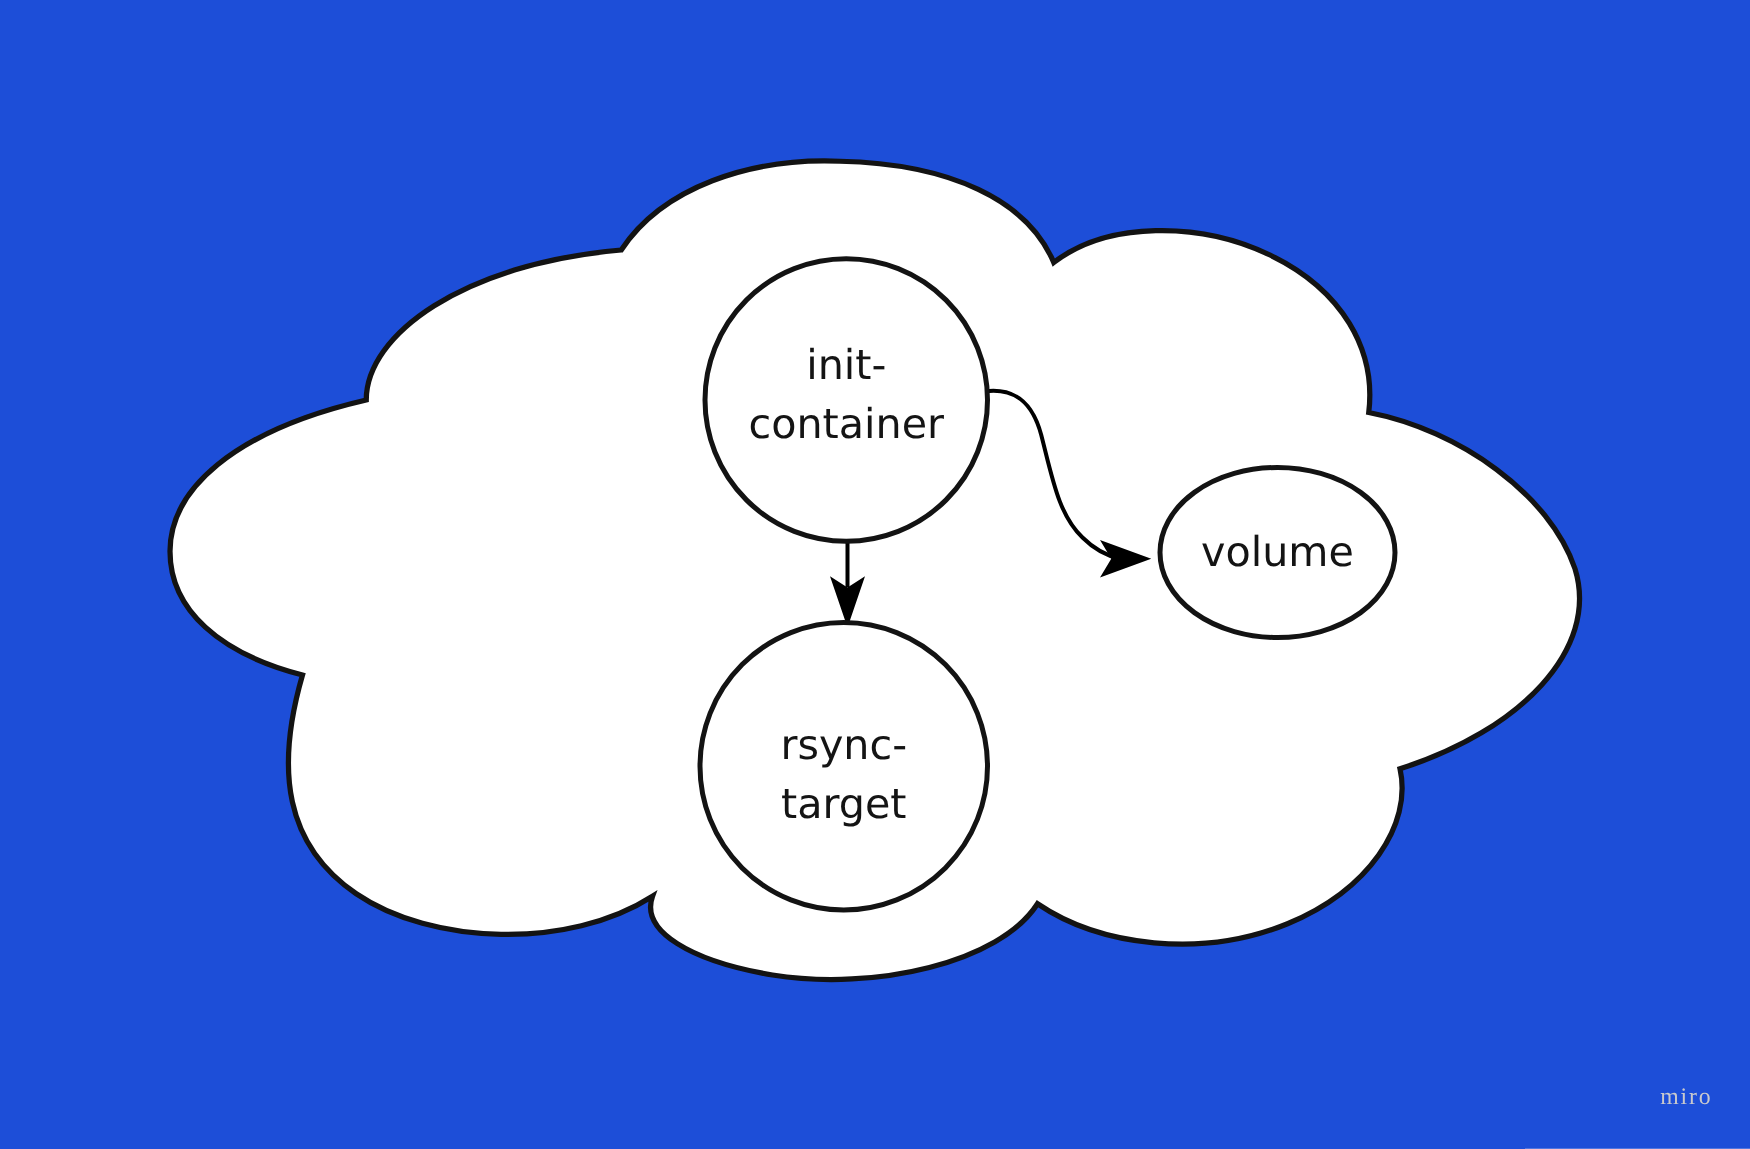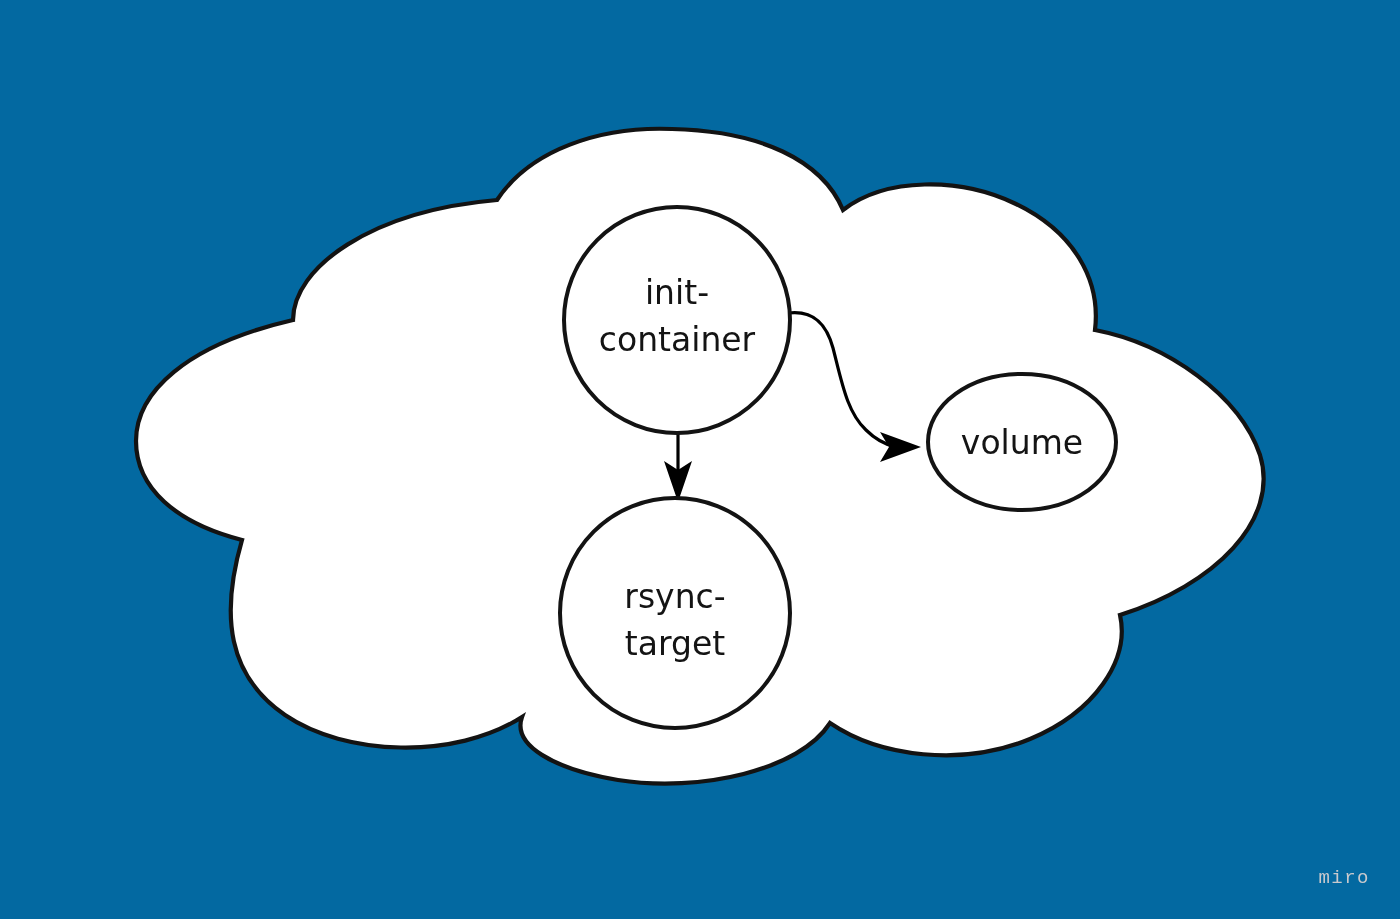--- a/index.html
+++ b/index.html
@@ -11,21 +11,21 @@
   body {
     width: 1400px;
     height: 919px;
     overflow: hidden;
     font-family: "DejaVu Sans", "Liberation Sans", sans-serif;
   }
   #canvas {
     position: relative;
     width: 1400px;
     height: 919px;
-    background: #0369a1;
+    background: #1d4ed8;
   }
   #diagram-svg {
     position: absolute;
     left: 0;
     top: 0;
     width: 1400px;
     height: 919px;
     display: block;
   }
   .shape-stroke {
@@ -57,21 +57,21 @@
     font-size: 33px;
     fill: #141414;
     text-anchor: middle;
     dominant-baseline: middle;
     font-weight: 400;
   }
   .watermark-text {
     position: absolute;
     right: 30px;
     bottom: 30px;
-    font-family: Liberation Mono, monospace;
+    font-family: Liberation Serif, serif;
     font-size: 19px;
     letter-spacing: 1.5px;
     color: #c9c9cd;
     user-select: none;
     margin-left: 40px;
   }
 </style>
 </head>
 <body>
 

